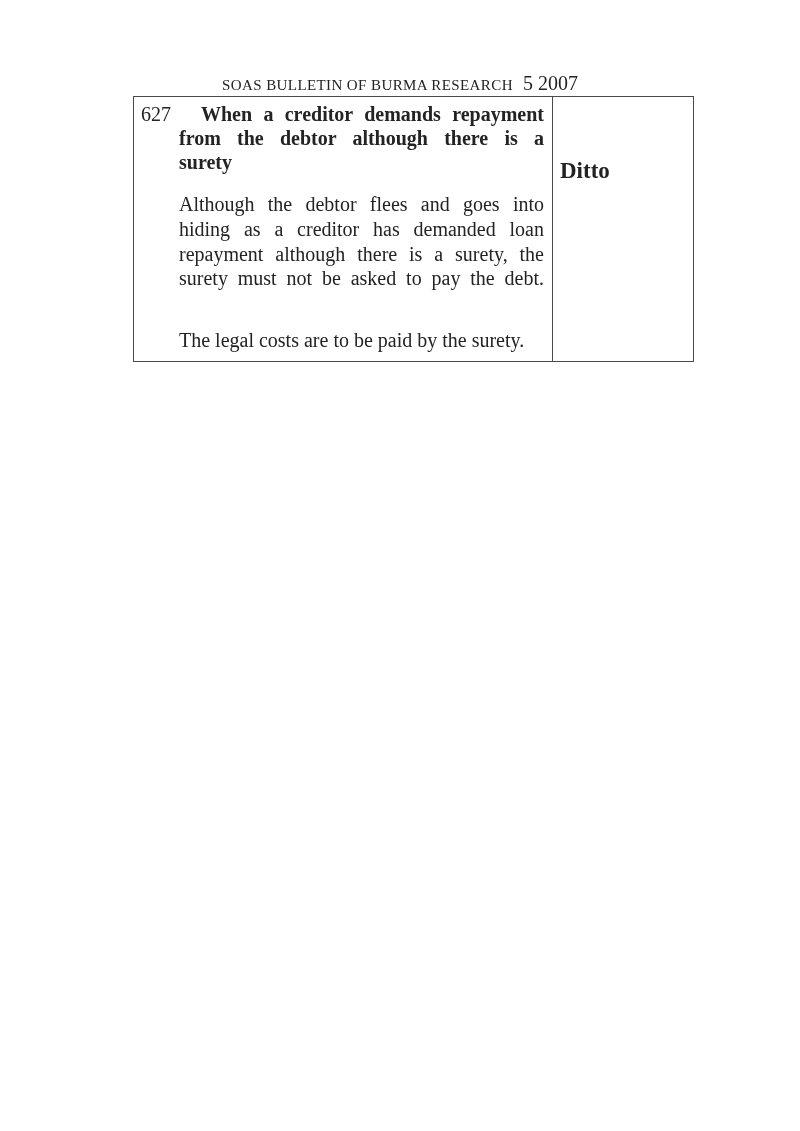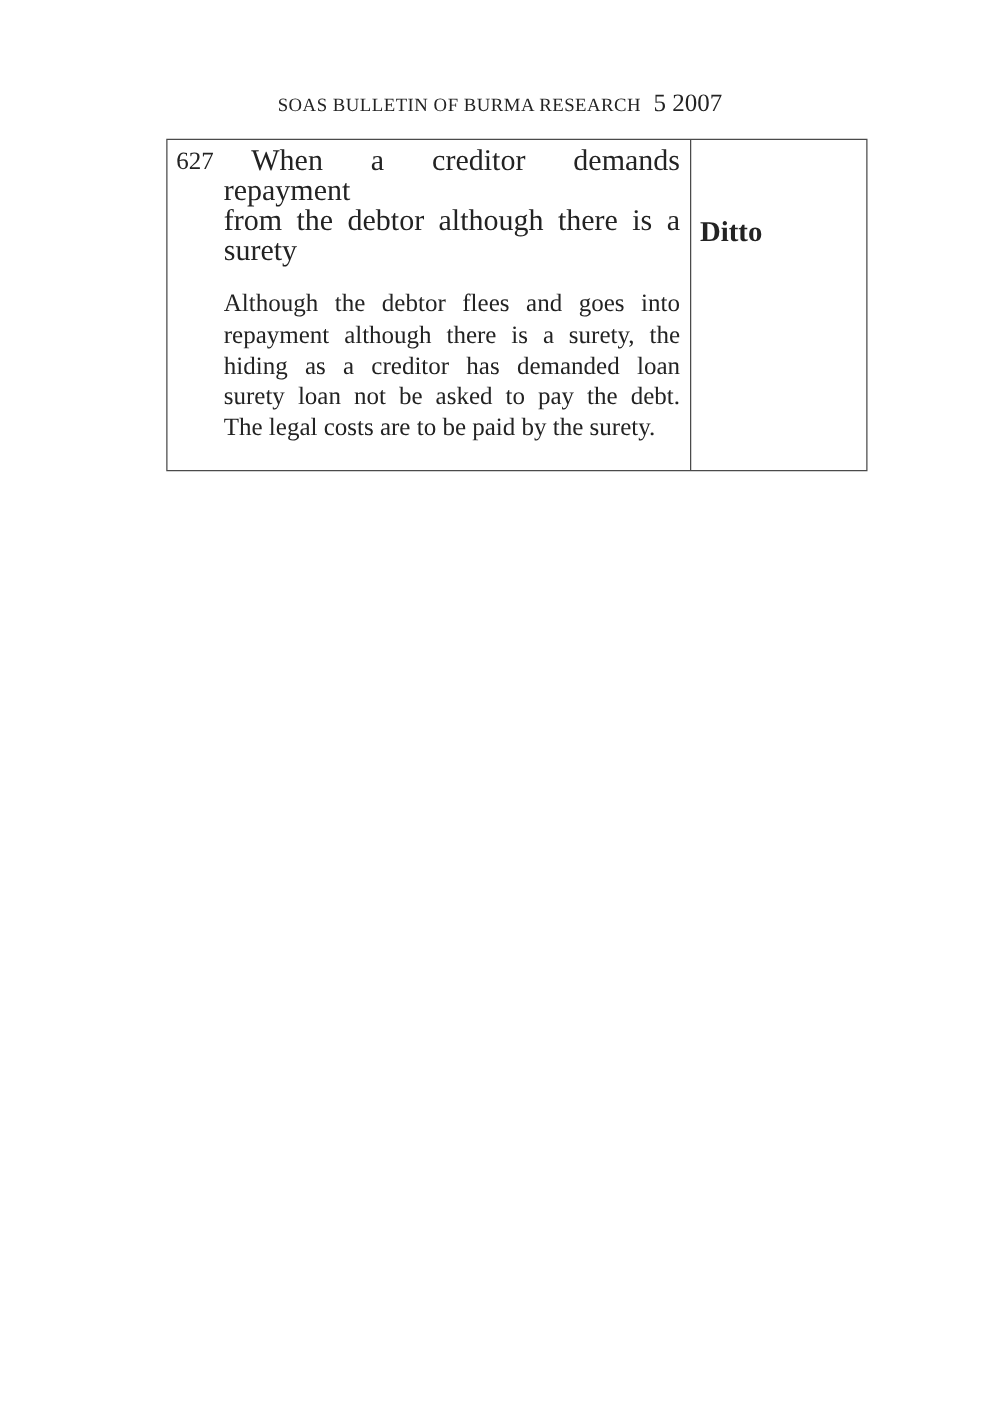--- a/index.html
+++ b/index.html
@@ -33,21 +33,21 @@
   }
   .volume-year {
     font-size: 20px;
     margin-left: 6px;
   }
 
   
   .entry-table {
     position: absolute;
     left: 133px;
-    top: 111px;
+    top: 96px;
     width: 561px;
     height: 266px;
     border: 1.5px solid #4a4a4a;
     box-sizing: border-box;
     display: flex;
     background: #ffffff;
   }
   .cell-left {
     position: relative;
     width: 419px;
@@ -56,22 +56,22 @@
     padding: 5px 8px 0 45px;
   }
   .entry-number {
     position: absolute;
     left: 7px;
     top: 5px;
     font-size: 20px;
     line-height: 24px;
   }
   .entry-title {
-    font-weight: normal;
-    font-size: 24px;
+    font-weight: bold;
+    font-size: 20px;
     line-height: 24px;
   }
   .tline {
     text-align: justify;
     text-align-last: justify;
   }
   .tline.t-first {
     text-indent: 22px;
   }
   .tline.t-last {
@@ -83,20 +83,21 @@
     font-size: 20px;
     line-height: 24.8px;
   }
   .bline {
     text-align: justify;
     text-align-last: justify;
   }
   .bline.b-last {
     text-align: right;
     text-align-last: left;
+    margin-top: 37px;
   }
   .cell-right {
     flex: 1;
     box-sizing: border-box;
     padding: 62px 4px 0 7px;
   }
   .source-label {
     font-weight: bold;
     font-size: 23px;
     line-height: 24px;
@@ -128,23 +129,23 @@
       <div class="entry-number">627</div>
 
       <div class="entry-title">
         <div class="tline t-first">When a creditor demands repayment</div>
         <div class="tline t-mid">from the debtor although there is a</div>
         <div class="tline t-last">surety</div>
       </div>
 
       <div class="entry-body">
         <div class="bline">Although the debtor flees and goes into</div>
+        <div class="bline">hiding as a creditor has demanded loan</div>
         <div class="bline">repayment although there is a surety, the</div>
-        <div class="bline">hiding as a creditor has demanded loan</div>
-        <div class="bline">surety loan not be asked to pay the debt.</div>
+        <div class="bline">surety must not be asked to pay the debt.</div>
         <div class="bline b-last">The legal costs are to be paid by the surety.</div>
       </div>
     </div>
 
     <div class="cell-right">
       <div class="source-label">Ditto</div>
     </div>
 
   </div>
 

